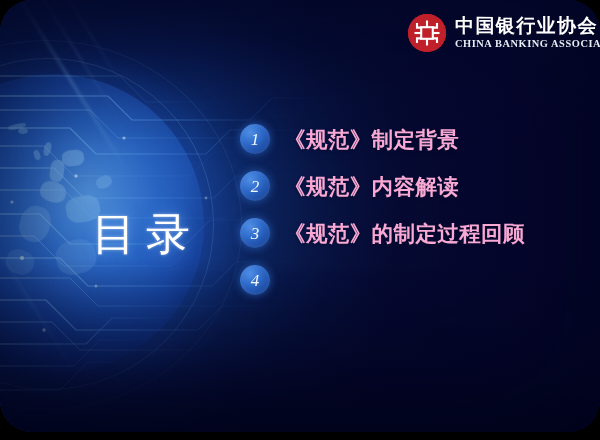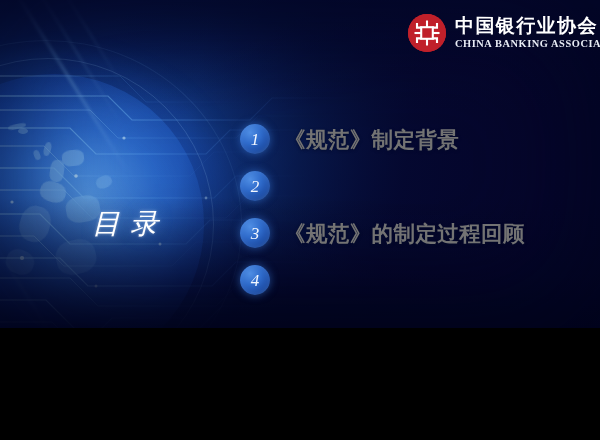--- a/index.html
+++ b/index.html
@@ -3,24 +3,25 @@
 <meta charset="utf-8">
 <style>
   html, body {
     margin: 0;
     padding: 0;
     background: #000;
   }
   #slide {
     position: relative;
     width: 600px;
-    height: 328px;
+    height: 432px;
     overflow: hidden;
     font-family: "Liberation Sans", sans-serif;
     background: #05062c;
+    border-radius: 32px;
   }
 
   
   .bg-base {
     position: absolute;
     inset: 0;
     background:
       radial-gradient(120% 90% at 8% 52%, #2a6fd8 0%, #1a4ba8 16%, #123a86 28%, #0b2461 44%, #061541 60%, #05092f 76%, #04062a 100%);
   }
   .bg-right-dark {
@@ -134,25 +135,24 @@
     white-space: nowrap;
   }
 
   
   .title {
     position: absolute;
     left: 92px;
     top: 205px;
     color: #ffffff;
     font-family: "Liberation Serif", serif;
-    font-size: 28px;
+    font-size: 44px;
     letter-spacing: 10px;
     text-shadow: 0 0 14px rgba(120,180,255,0.55), 0 0 3px rgba(255,255,255,0.5);
     white-space: nowrap;
-    font-style: italic;
   }
 
   
   .toc {
     position: absolute;
     left: 240px;
     top: 122px;
     display: flex;
     flex-direction: column;
     gap: 13px;
@@ -178,21 +178,21 @@
   .badge span {
     color: #f2f7ff;
     font-family: "Liberation Serif", serif;
     font-style: italic;
     font-size: 17px;
     font-weight: 400;
     line-height: 1;
     transform: translateY(-0.5px);
   }
   .toc-label {
-    color: #737373;
+    color: #f9a8d4;
     font-size: 21.5px;
     font-weight: 700;
     letter-spacing: 0.4px;
     white-space: nowrap;
     text-shadow: 0 1px 3px rgba(0,10,40,0.75);
   }
 </style>
 </head>
 <body>
 
@@ -310,20 +310,21 @@
       <div class="badge">
         <span>1</span>
       </div>
       <div class="toc-label">《规范》制定背景</div>
     </div>
 
     <div class="toc-item">
       <div class="badge">
         <span>2</span>
       </div>
+      <div class="toc-label">《规范》内容解读</div>
     </div>
 
     <div class="toc-item">
       <div class="badge">
         <span>3</span>
       </div>
       <div class="toc-label">《规范》的制定过程回顾</div>
     </div>
 
     <div class="toc-item">

